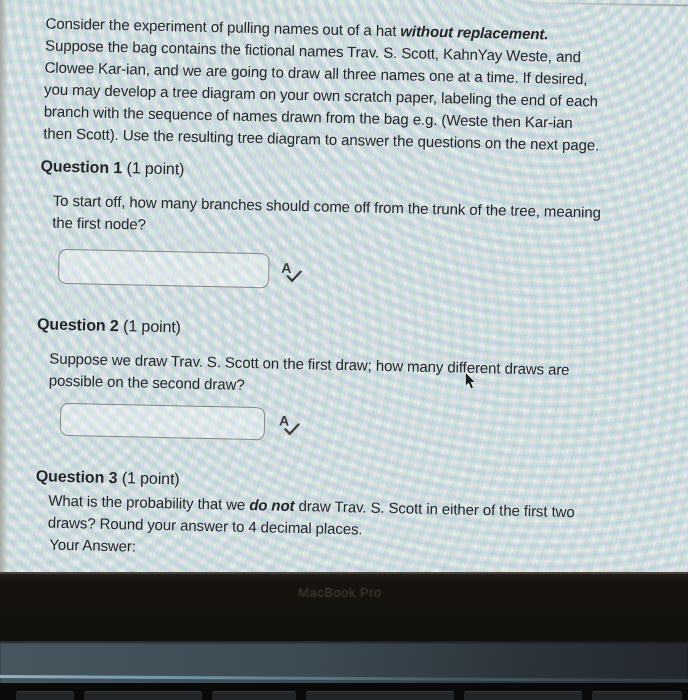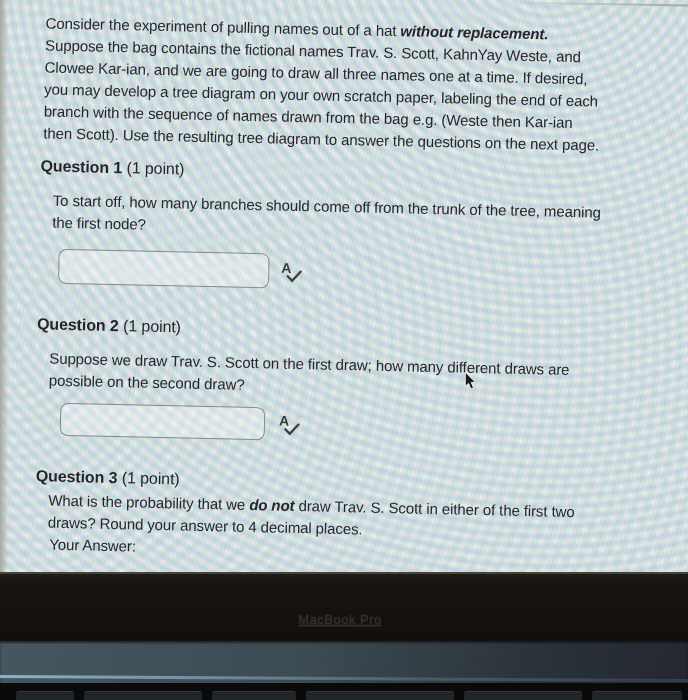--- a/index.html
+++ b/index.html
@@ -61,24 +61,23 @@
   
   .cursor{position:absolute;left:464px;top:371px;width:13px;height:20px;}
   
   .bezel{
     position:absolute;left:0;top:572px;width:688px;height:69px;
     background:linear-gradient(180deg,#221f1b 0,#16130f 18%,#12100d 100%);
     box-shadow:inset 0 2px 0 rgba(120,112,98,0.45);
     text-align:center;
   }
   .bezel-label{
-    display:inline-block;margin-top:40px;transform:translateX(-4px);
+    display:inline-block;margin-top:13px;transform:translateX(-4px);
     font-size:13px;letter-spacing:0.5px;color:#383128;
     text-shadow:0 0 2px rgba(70,58,44,0.8);
-    text-decoration:underline;
   }
   .body-strip{
     position:absolute;left:0;top:641px;width:688px;height:42px;
     background:linear-gradient(100deg,#47575f 0%,#3c4a52 45%,#2a3138 80%,#24282f 100%);
     box-shadow:inset 0 2px 2px rgba(10,14,16,0.6);
   }
   .body-highlight{
     position:absolute;left:0;bottom:3px;width:100%;height:3px;
     background:linear-gradient(90deg,#8fb3c4 0%,#6d90a0 30%,#465863 65%,#333d46 100%);
     transform:rotate(0.35deg);

